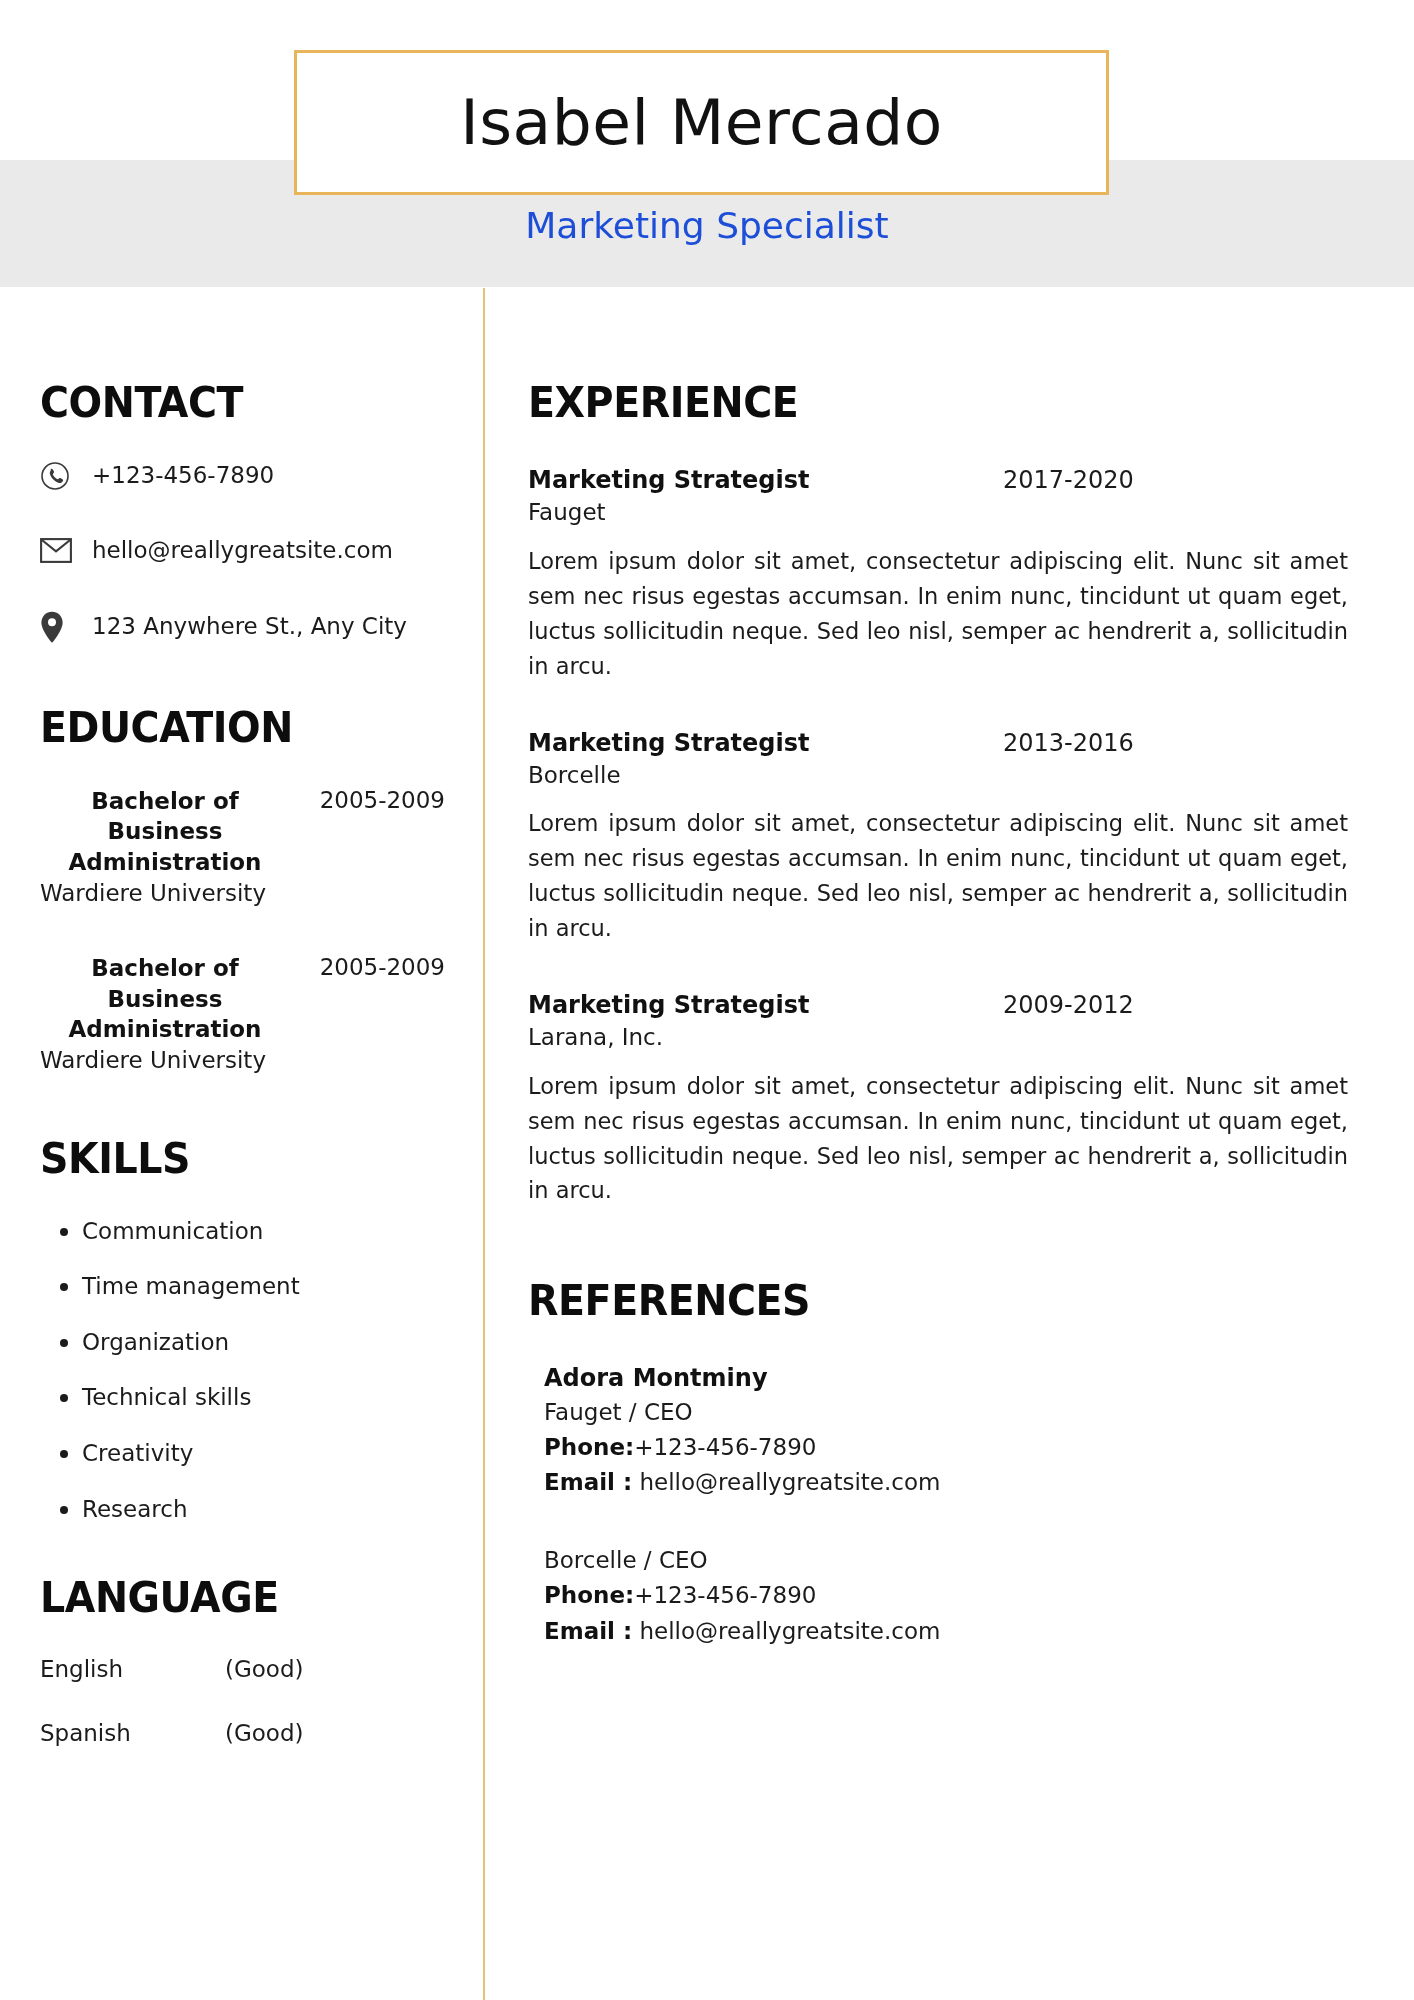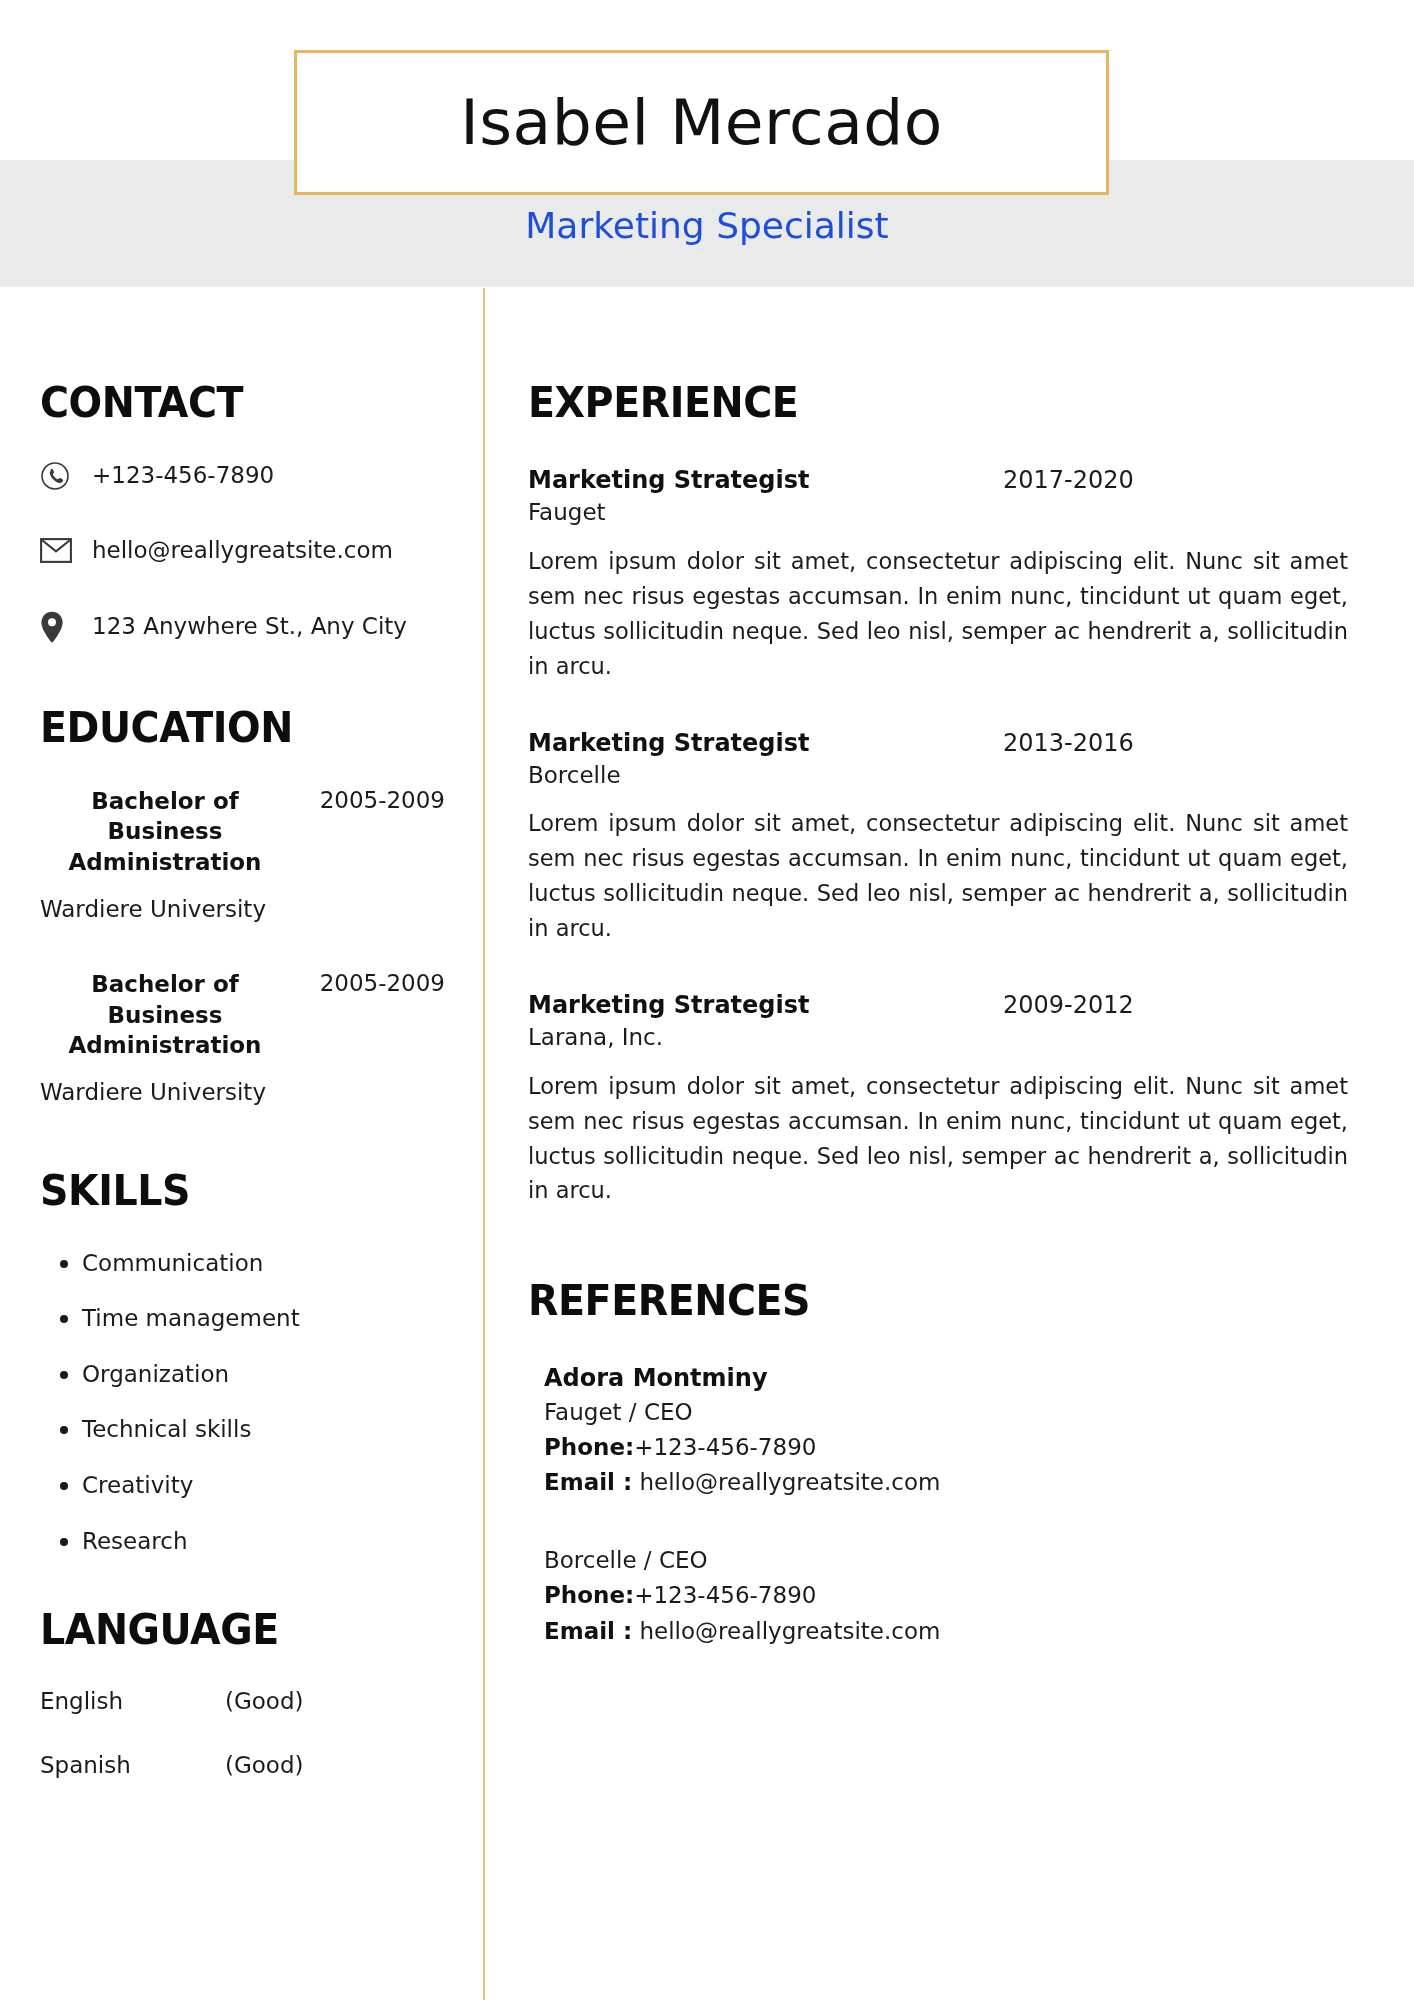--- a/index.html
+++ b/index.html
@@ -129,21 +129,21 @@
     font-weight:400;
     color:#1b1b1b;
     white-space:nowrap;
     padding-top:1px;
   }
   .edu-school {
     font-size:23px;
     font-weight:400;
     color:#1b1b1b;
     line-height:1.4;
-    margin-top:16px;
+    margin-top:0;
   }
 
   
   .skill-list { list-style:none; margin-top:4px; }
   .skill-item {
     position:relative;
     font-size:23px;
     font-weight:400;
     color:#1b1b1b;
     padding-left:42px;

